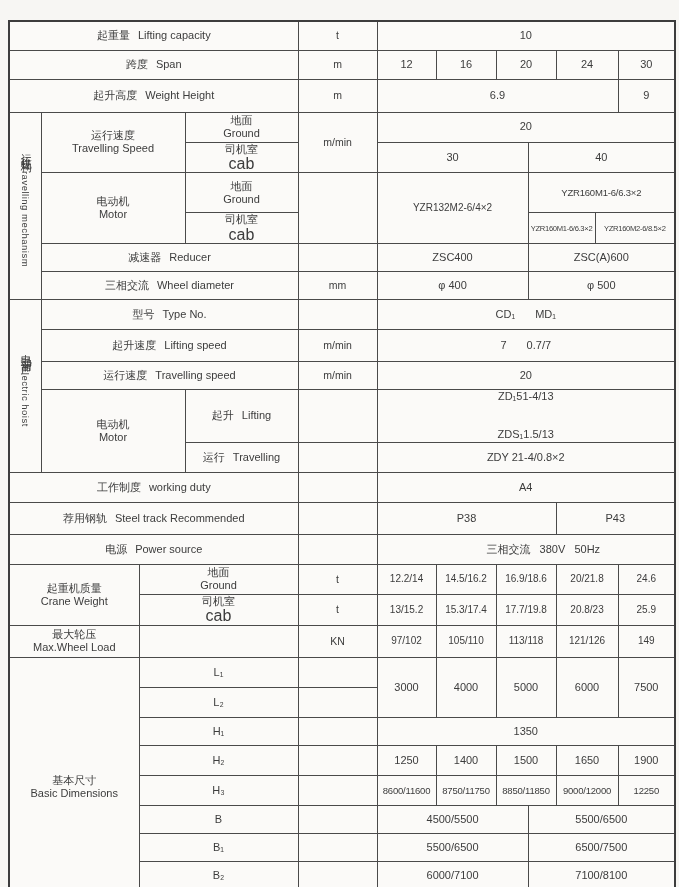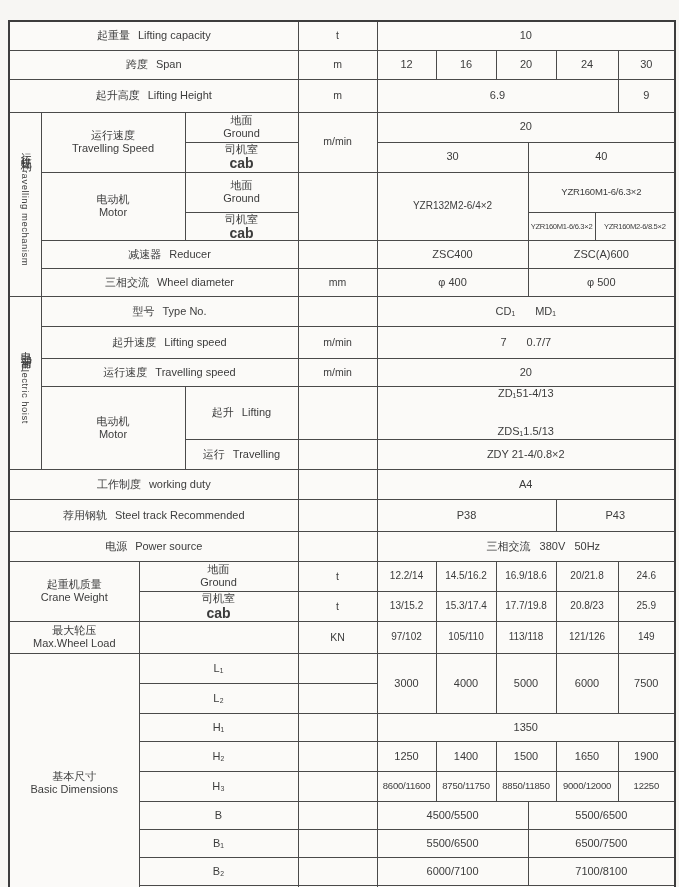--- a/index.html
+++ b/index.html
@@ -18,21 +18,21 @@
   }
   td{
     border:1.5px solid #4a4a4a;
     text-align:center;vertical-align:middle;
     padding:0 1px;font-size:11px;line-height:1.25;
     overflow:hidden;
   }
   .en{margin-left:8px;}
   .stack{display:flex;flex-direction:column;align-items:center;line-height:1.2;}
   .stack .en{margin-left:0;}
-  .cab-big{font-size:14px;line-height:1.05;font-weight:bold;}
+  .cab-big{font-size:16px;line-height:1.05;}
   .pair{display:flex;justify-content:center;align-items:center;gap:20px;}
   .pair-wide{gap:24px;flex-direction:column;}
   .unit{font-size:10.5px;}
   .v-strip{padding:0;}
   .vlabel{display:flex;flex-direction:column;align-items:center;justify-content:center;gap:9px;height:100%;}
   .vzh{writing-mode:vertical-lr;text-orientation:upright;letter-spacing:3px;font-size:11px;}
   .ven{writing-mode:vertical-lr;font-size:9.5px;letter-spacing:0.5px;}
   .sm10{font-size:10px;}
   .sm95{font-size:9.5px;letter-spacing:-0.2px;}
   .sm8{font-size:7.6px;letter-spacing:-0.3px;padding:0;}
@@ -81,21 +81,21 @@
     <td class="unit">m</td>
     <td>12</td>
     <td>16</td>
     <td colspan="2">20</td>
     <td colspan="2">24</td>
     <td>30</td>
   </tr>
 
   <tr style="height:33px">
     <td colspan="4">
-      <span>起升高度</span><span class="en">Lifting Height</span>
+      <span>起升高度</span><span class="en">Weight Height</span>
     </td>
     <td class="unit">m</td>
     <td colspan="6">6.9</td>
     <td>9</td>
   </tr>
 
   <tr style="height:30px">
     <td rowspan="6" class="v-strip">
       <div class="vlabel">
         <span class="vzh">运行机构</span>

